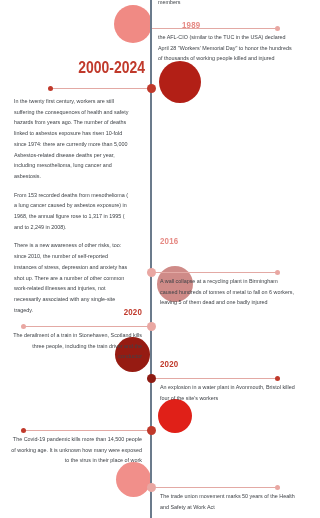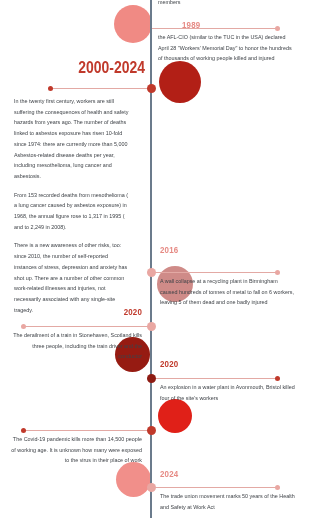--- a/index.html
+++ b/index.html
@@ -124,21 +124,21 @@
 
   <div class="entry right" style="left:158px;top:20px;width:138px;margin-left:24px;">
     <div class="year pale">1989</div>
   </div>
   <div class="connector" style="left:152px;top:28px;width:126px;"></div>
   <div class="enddot pale" style="left:275px;top:26px;"></div>
   <div class="entry right" style="left:158px;top:32px;width:138px;">
     <div class="body">the AFL-CIO (similar to the TUC in the USA) declared April 28 "Workers' Memorial Day" to honor the hundreds of thousands of working people killed and injured</div>
   </div>
 
-  <div class="entry right" style="left:160px;top:245px;width:136px;">
+  <div class="entry right" style="left:160px;top:236px;width:136px;">
     <div class="year pale">2016</div>
   </div>
   <div class="connector" style="left:152px;top:272px;width:126px;"></div>
   <div class="enddot pale" style="left:275px;top:270px;"></div>
   <div class="node pale" style="top:268px;"></div>
   <div class="entry right" style="left:160px;top:276px;width:136px;">
     <div class="body">A wall collapse at a recycling plant in Birmingham caused hundreds of tonnes of metal to fall on 6 workers, leaving 5 of them dead and one badly injured</div>
   </div>
 
   <div class="entry left" style="left:8px;top:307px;width:134px;">
@@ -161,23 +161,20 @@
     <div class="body">An explosion in a water plant in Avonmouth, Bristol killed four of the site's workers</div>
   </div>
 
   <div class="connector" style="left:24px;top:430px;width:126px;"></div>
   <div class="enddot" style="left:21px;top:428px;"></div>
   <div class="node" style="top:426px;"></div>
   <div class="entry left" style="left:8px;top:434px;width:134px;">
     <div class="body">The Covid-19 pandemic kills more than 14,500 people of working age. It is unknown how many were exposed to the virus in their place of work</div>
   </div>
 
-  <div class="entry right" style="left:160px;top:469px;width:136px;">
-    <div class="year pale">2024</div>
-  </div>
   <div class="connector" style="left:152px;top:487px;width:126px;"></div>
   <div class="enddot pale" style="left:275px;top:485px;"></div>
   <div class="node pale" style="top:483px;"></div>
   <div class="entry right" style="left:160px;top:491px;width:136px;">
     <div class="body">The trade union movement marks 50 years of the Health and Safety at Work Act</div>
   </div>
 
 </div>
 
 </body></html>

